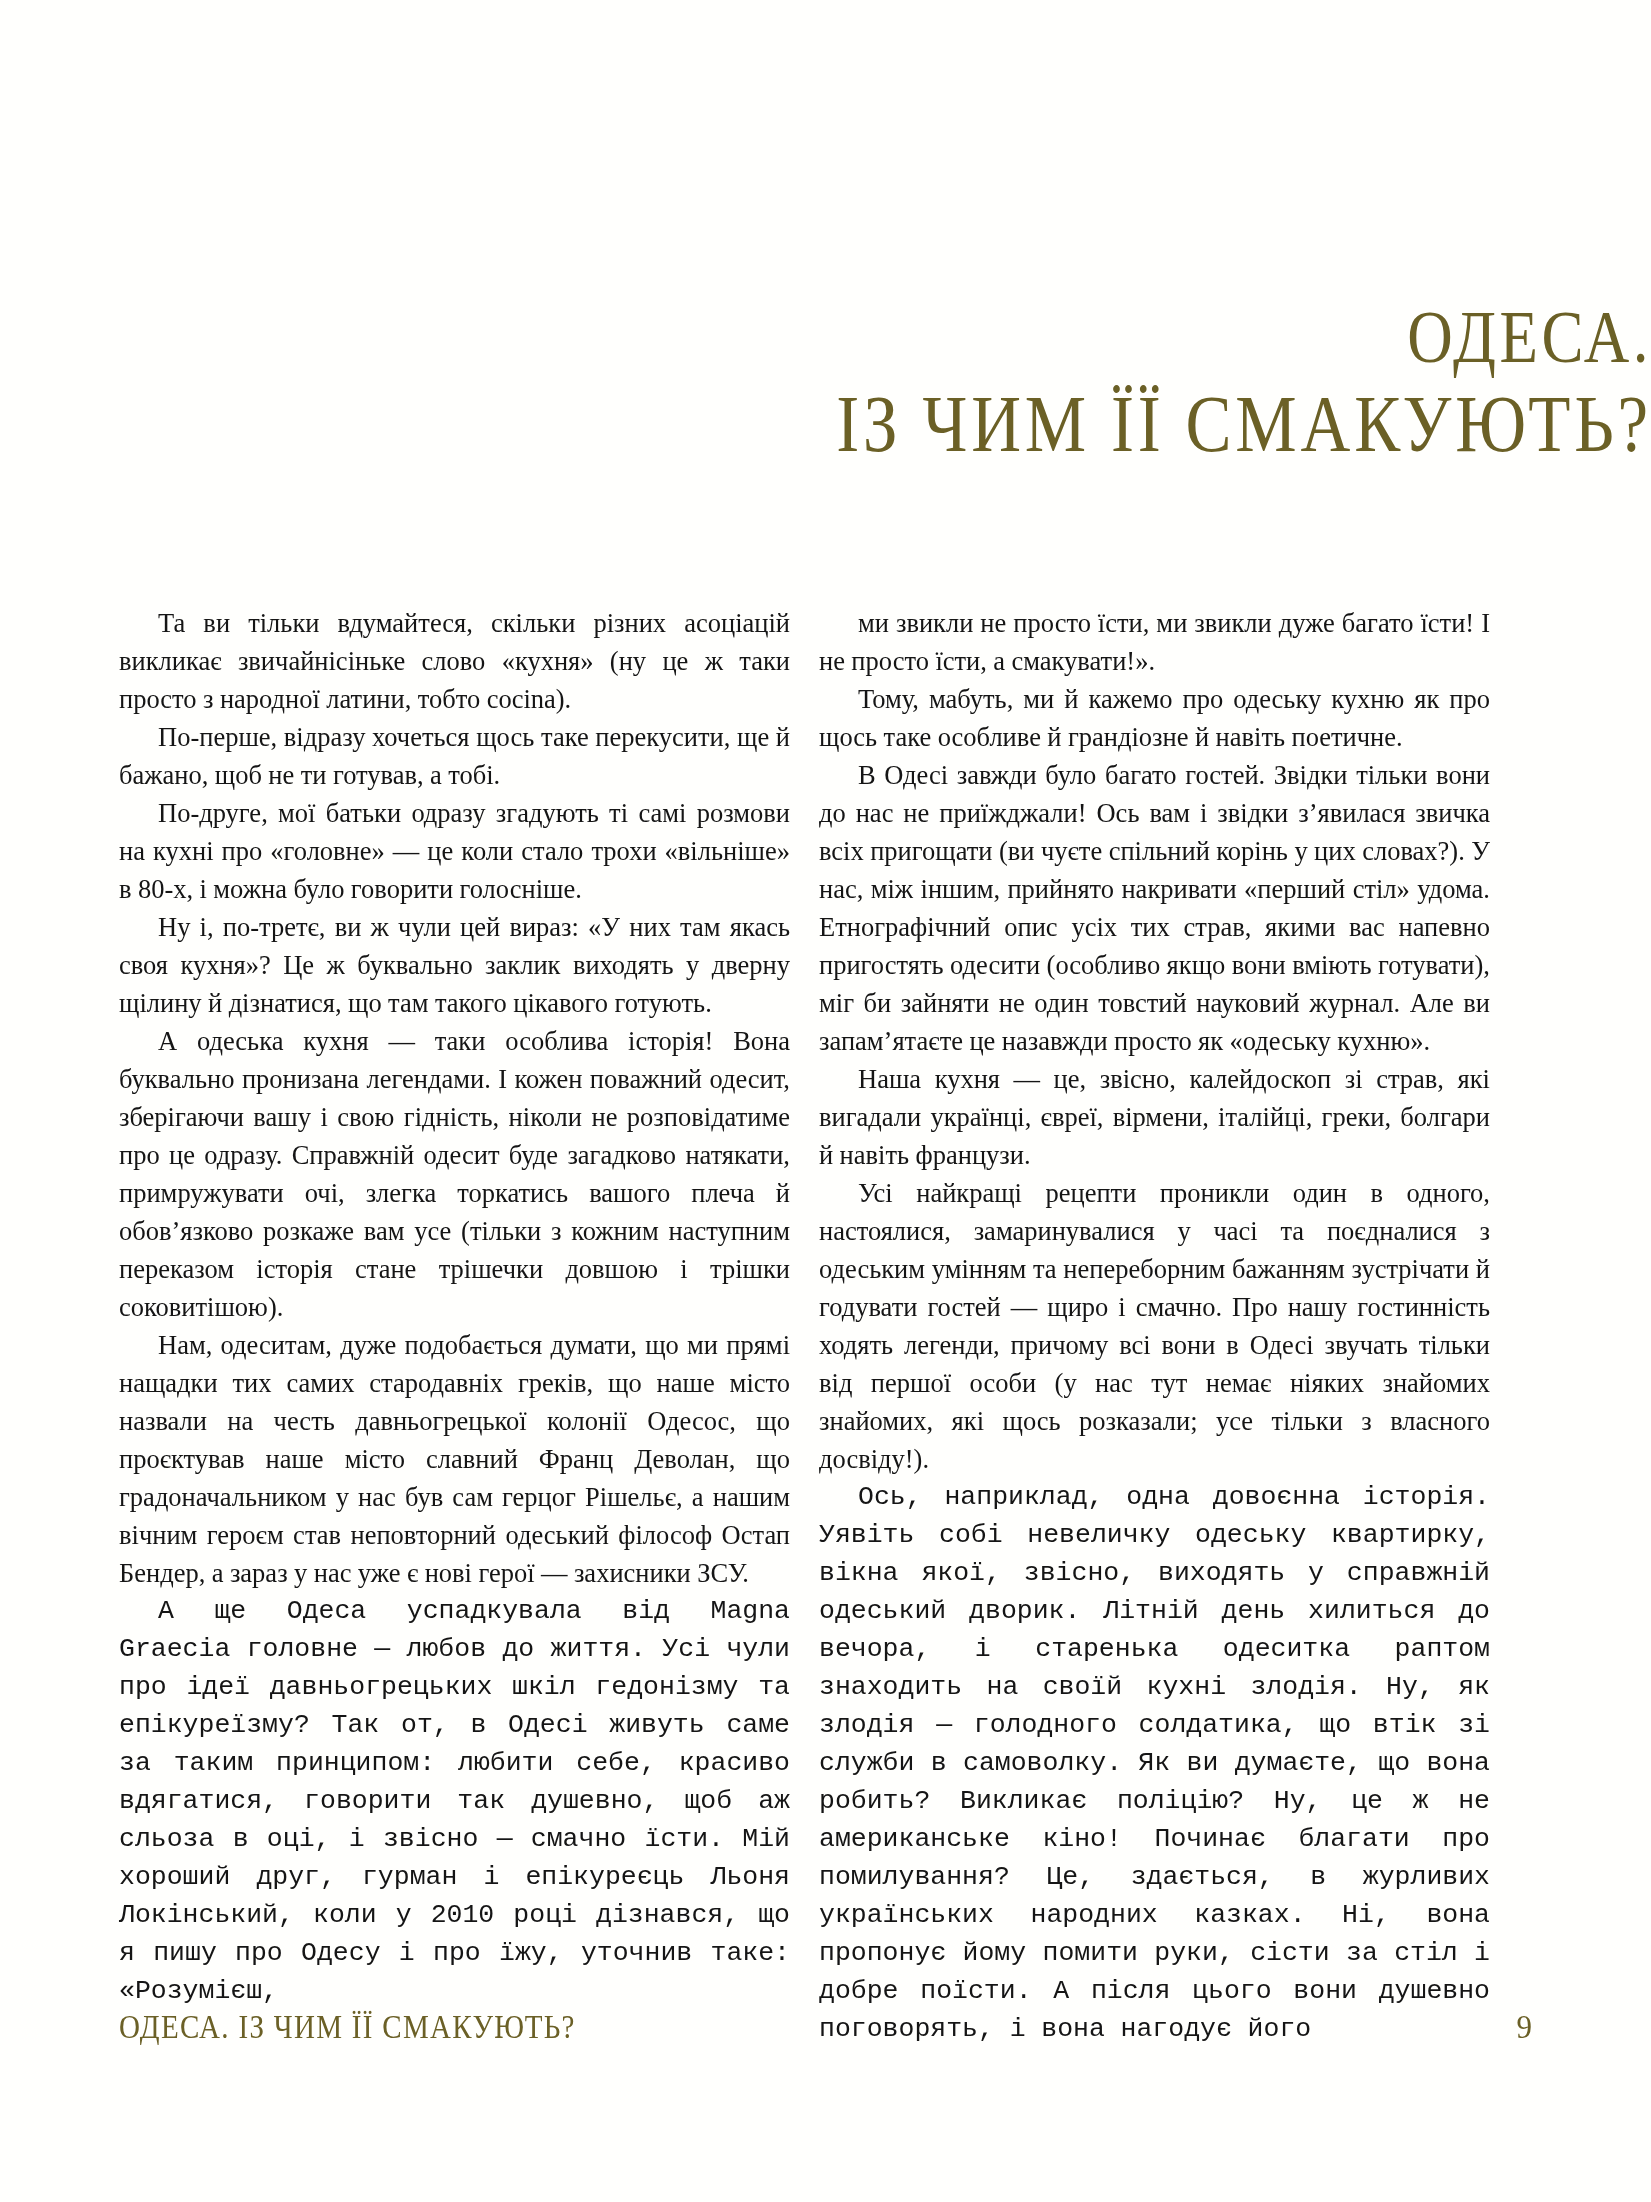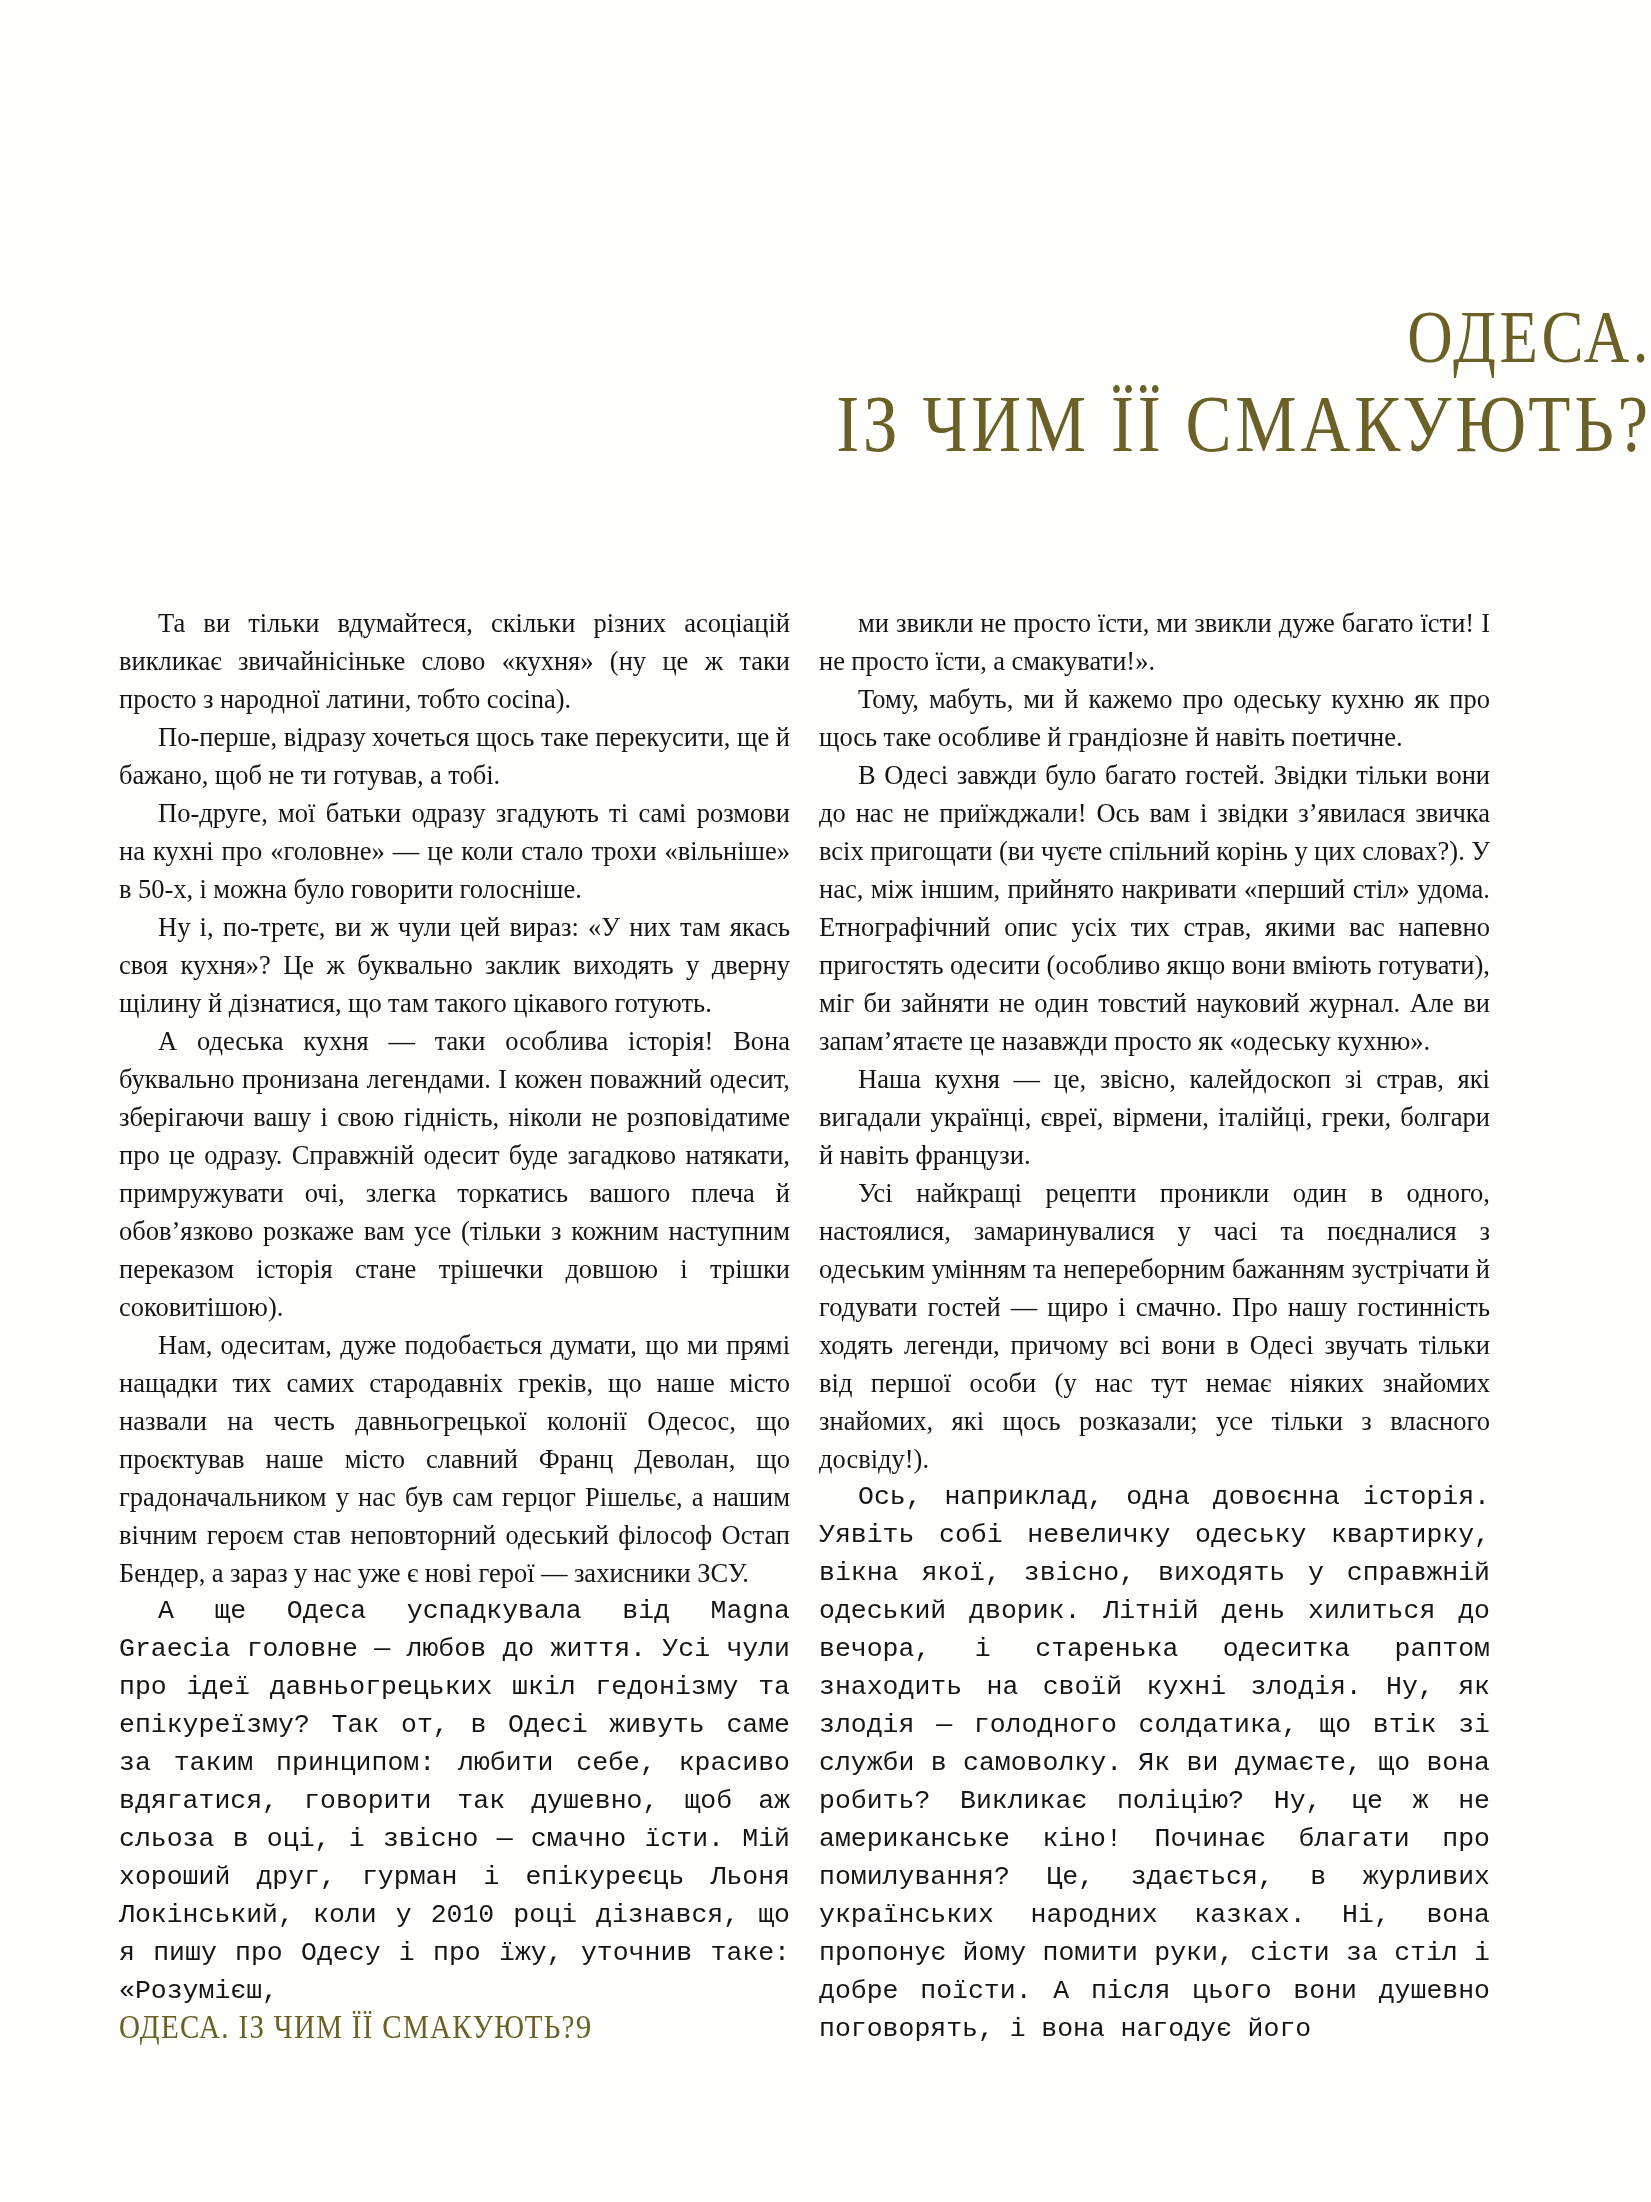--- a/index.html
+++ b/index.html
@@ -76,20 +76,21 @@
   }
 
   
   .footer {
     position: absolute;
     left: 119px;
     top: 2009px;
     width: 1413px;
     display: flex;
     align-items: baseline;
+    justify-content: space-between;
     color: #6b6026;
   }
   .footer-title {
     font-size: 29px;
     letter-spacing: 0.045em;
     transform: scaleY(1.14);
     transform-origin: left center;
     white-space: nowrap;
   }
   .footer-page {
@@ -105,21 +106,21 @@
 
   <div class="title-block">
     <span class="title-line title-line-1">ОДЕСА.</span>
     <span class="title-line title-line-2">ІЗ ЧИМ ЇЇ СМАКУЮТЬ?</span>
   </div>
 
   <div class="columns">
     <div class="col">
       <p class="para">Та ви тільки вдумайтеся, скільки різних асоціацій викликає звичайнісіньке слово «кухня» (ну це ж таки просто з народної латини, тобто cocina).</p>
       <p class="para">По-перше, відразу хочеться щось таке перекусити, ще й бажано, щоб не ти готував, а тобі.</p>
-      <p class="para">По-друге, мої батьки одразу згадують ті самі розмови на кухні про «головне» — це коли стало трохи «вільніше» в 50-х, і можна було говорити голосніше.</p>
+      <p class="para">По-друге, мої батьки одразу згадують ті самі розмови на кухні про «головне» — це коли стало трохи «вільніше» в 80-х, і можна було говорити голосніше.</p>
       <p class="para">Ну і, по-третє, ви ж чули цей вираз: «У них там якась своя кухня»? Це ж буквально заклик виходять у дверну щілину й дізнатися, що там такого цікавого готують.</p>
       <p class="para">А одеська кухня — таки особлива історія! Вона буквально пронизана легендами. І кожен поважний одесит, зберігаючи вашу і свою гідність, ніколи не розповідатиме про це одразу. Справжній одесит буде загадково натякати, примружувати очі, злегка торкатись вашого плеча й обов’язково розкаже вам усе (тільки з кожним наступним переказом історія стане трішечки довшою і трішки соковитішою).</p>
       <p class="para">Нам, одеситам, дуже подобається думати, що ми прямі нащадки тих самих стародавніх греків, що наше місто назвали на честь давньогрецької колонії Одесос, що проєктував наше місто славний Франц Деволан, що градоначальником у нас був сам герцог Рішельє, а нашим вічним героєм став неповторний одеський філософ Остап Бендер, а зараз у нас уже є нові герої — захисники ЗСУ.</p>
       <p class="para">А ще Одеса успадкувала від Magna Graecia головне — любов до життя. Усі чули про ідеї давньогрецьких шкіл гедонізму та епікуреїзму? Так от, в Одесі живуть саме за таким принципом: любити себе, красиво вдягатися, говорити так душевно, щоб аж сльоза в оці, і звісно — смачно їсти. Мій хороший друг, гурман і епікуреєць Льоня Локінський, коли у 2010 році дізнався, що я пишу про Одесу і про їжу, уточнив таке: «Розумієш,</p>
     </div>
     <div class="col">
       <p class="para">ми звикли не просто їсти, ми звикли дуже багато їсти! І не просто їсти, а смакувати!».</p>
       <p class="para">Тому, мабуть, ми й кажемо про одеську кухню як про щось таке особливе й грандіозне й навіть поетичне.</p>
       <p class="para">В Одесі завжди було багато гостей. Звідки тільки вони до нас не приїжджали! Ось вам і звідки з’явилася звичка всіх пригощати (ви чуєте спільний корінь у цих словах?). У нас, між іншим, прийнято накривати «перший стіл» удома. Етнографічний опис усіх тих страв, якими вас напевно пригостять одесити (особливо якщо вони вміють готувати), міг би зайняти не один товстий науковий журнал. Але ви запам’ятаєте це назавжди просто як «одеську кухню».</p>
       <p class="para">Наша кухня — це, звісно, калейдоскоп зі страв, які вигадали українці, євреї, вірмени, італійці, греки, болгари й навіть французи.</p>

